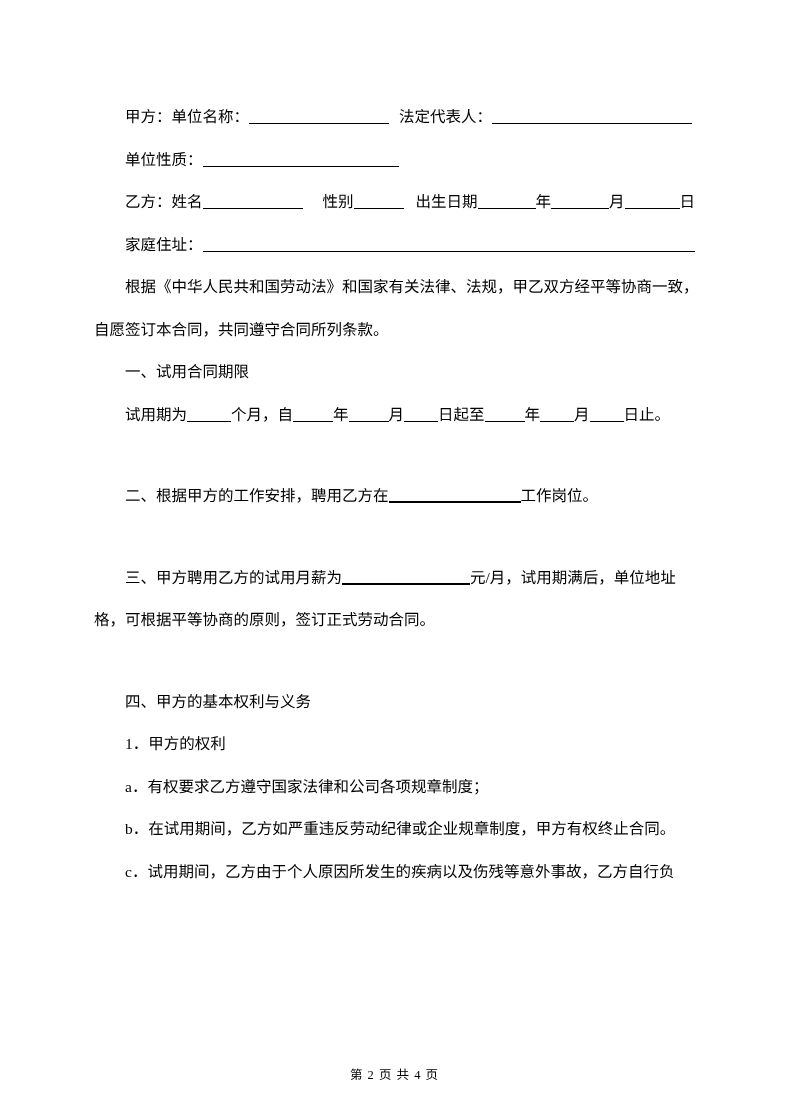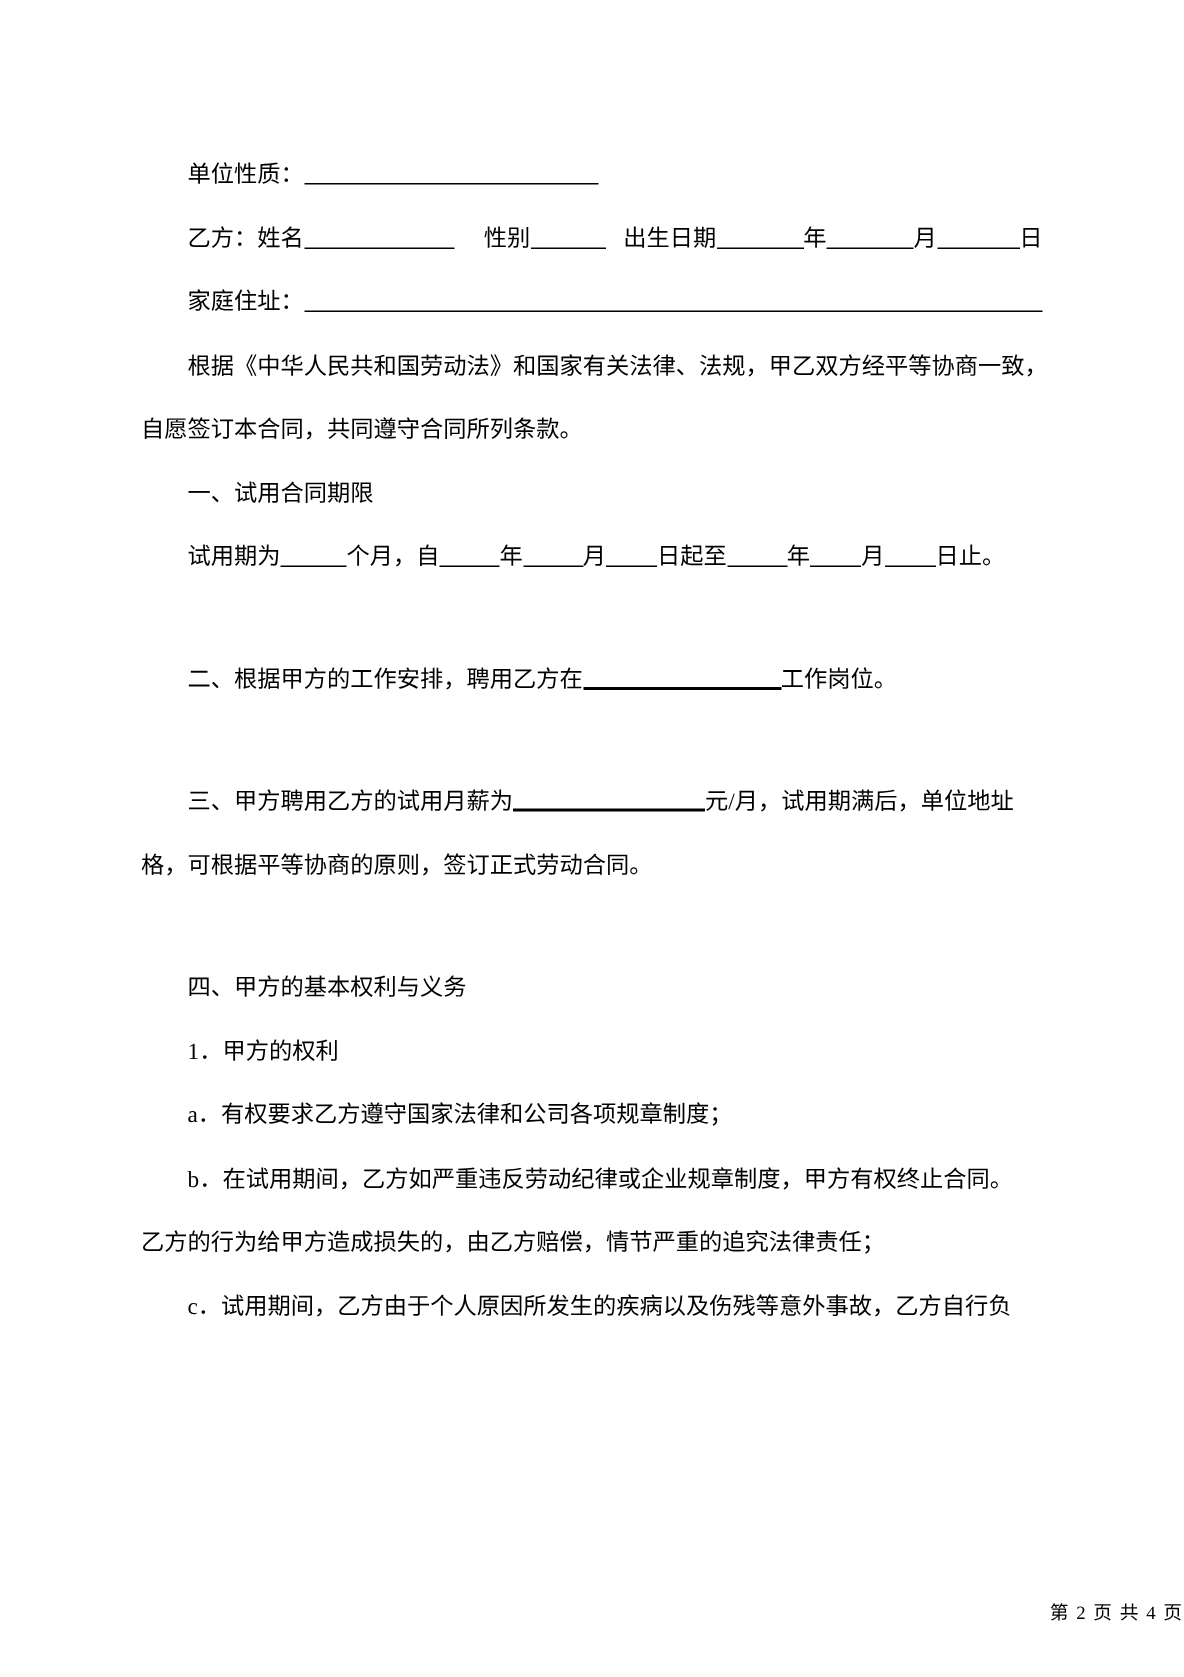--- a/index.html
+++ b/index.html
@@ -41,43 +41,43 @@
   .bold .blank { border-bottom-width: 2px; }
   .gap {
     display: inline-block;
     height: 1px;
   }
   .footer {
     position: absolute;
     top: 1064px;
     left: 0;
     width: 100%;
-    text-align: right;
+    text-align: center;
     font-size: 12.5px;
     letter-spacing: 1px;
   }
 </style>
 </head>
 <body>
 
 <div class="page">
   <div class="doc">
+      <div class="line indent"><span class="txt">甲方：单位名称：</span><span class="blank" style="width: 140px;"></span><span class="gap" style="width: 10px;"></span><span class="txt">法定代表人：</span><span class="blank" style="width: 200px;"></span></div>
       <div class="line indent"><span class="txt">单位性质：</span><span class="blank" style="width: 196px;"></span></div>
       <div class="line indent"><span class="txt">乙方：姓名</span><span class="blank" style="width: 100px;"></span><span class="gap" style="width: 20px;"></span><span class="txt">性别</span><span class="blank" style="width: 50px;"></span><span class="gap" style="width: 12px;"></span><span class="txt">出生日期</span><span class="blank" style="width: 58px;"></span><span class="txt">年</span><span class="blank" style="width: 58px;"></span><span class="txt">月</span><span class="blank" style="width: 55px;"></span><span class="txt">日</span></div>
       <div class="line indent"><span class="txt">家庭住址：</span><span class="blank" style="width: 492px;"></span></div>
       <div class="line indent"><span class="txt">根据《中华人民共和国劳动法》和国家有关法律、法规，甲乙双方经平等协商一致，</span></div>
       <div class="line"><span class="txt">自愿签订本合同，共同遵守合同所列条款。</span></div>
       <div class="line bold indent"><span class="txt">一、试用合同期限</span></div>
       <div class="line indent"><span class="txt">试用期为</span><span class="blank" style="width: 44px;"></span><span class="txt">个月，自</span><span class="blank" style="width: 40px;"></span><span class="txt">年</span><span class="blank" style="width: 40px;"></span><span class="txt">月</span><span class="blank" style="width: 34px;"></span><span class="txt">日起至</span><span class="blank" style="width: 40px;"></span><span class="txt">年</span><span class="blank" style="width: 34px;"></span><span class="txt">月</span><span class="blank" style="width: 34px;"></span><span class="txt">日止。</span></div>
       <div class="line bold indent gap-before"><span class="txt">二、根据甲方的工作安排，聘用乙方在</span><span class="blank" style="width: 132px;"></span><span class="txt">工作岗位。</span></div>
       <div class="line bold indent gap-before"><span class="txt">三、甲方聘用乙方的试用月薪为</span><span class="blank" style="width: 128px;"></span><span class="txt">元/月，试用期满后，单位地址</span></div>
       <div class="line bold"><span class="txt">格，可根据平等协商的原则，签订正式劳动合同。</span></div>
       <div class="line bold indent gap-before"><span class="txt">四、甲方的基本权利与义务</span></div>
       <div class="line indent"><span class="txt">1．甲方的权利</span></div>
       <div class="line indent"><span class="txt">a．有权要求乙方遵守国家法律和公司各项规章制度；</span></div>
       <div class="line indent"><span class="txt">b．在试用期间，乙方如严重违反劳动纪律或企业规章制度，甲方有权终止合同。</span></div>
-      <div class="line"><span class="txt">乙方的行为给甲方造成损失的，由乙方赔偿，情节严重的追究法律责任；</span></div>
       <div class="line indent"><span class="txt">c．试用期间，乙方由于个人原因所发生的疾病以及伤残等意外事故，乙方自行负</span></div>
     </div>
   <div class="footer">
     <span>第 2 页 共 4 页</span>
   </div>
 </div>
 
 </body></html>

